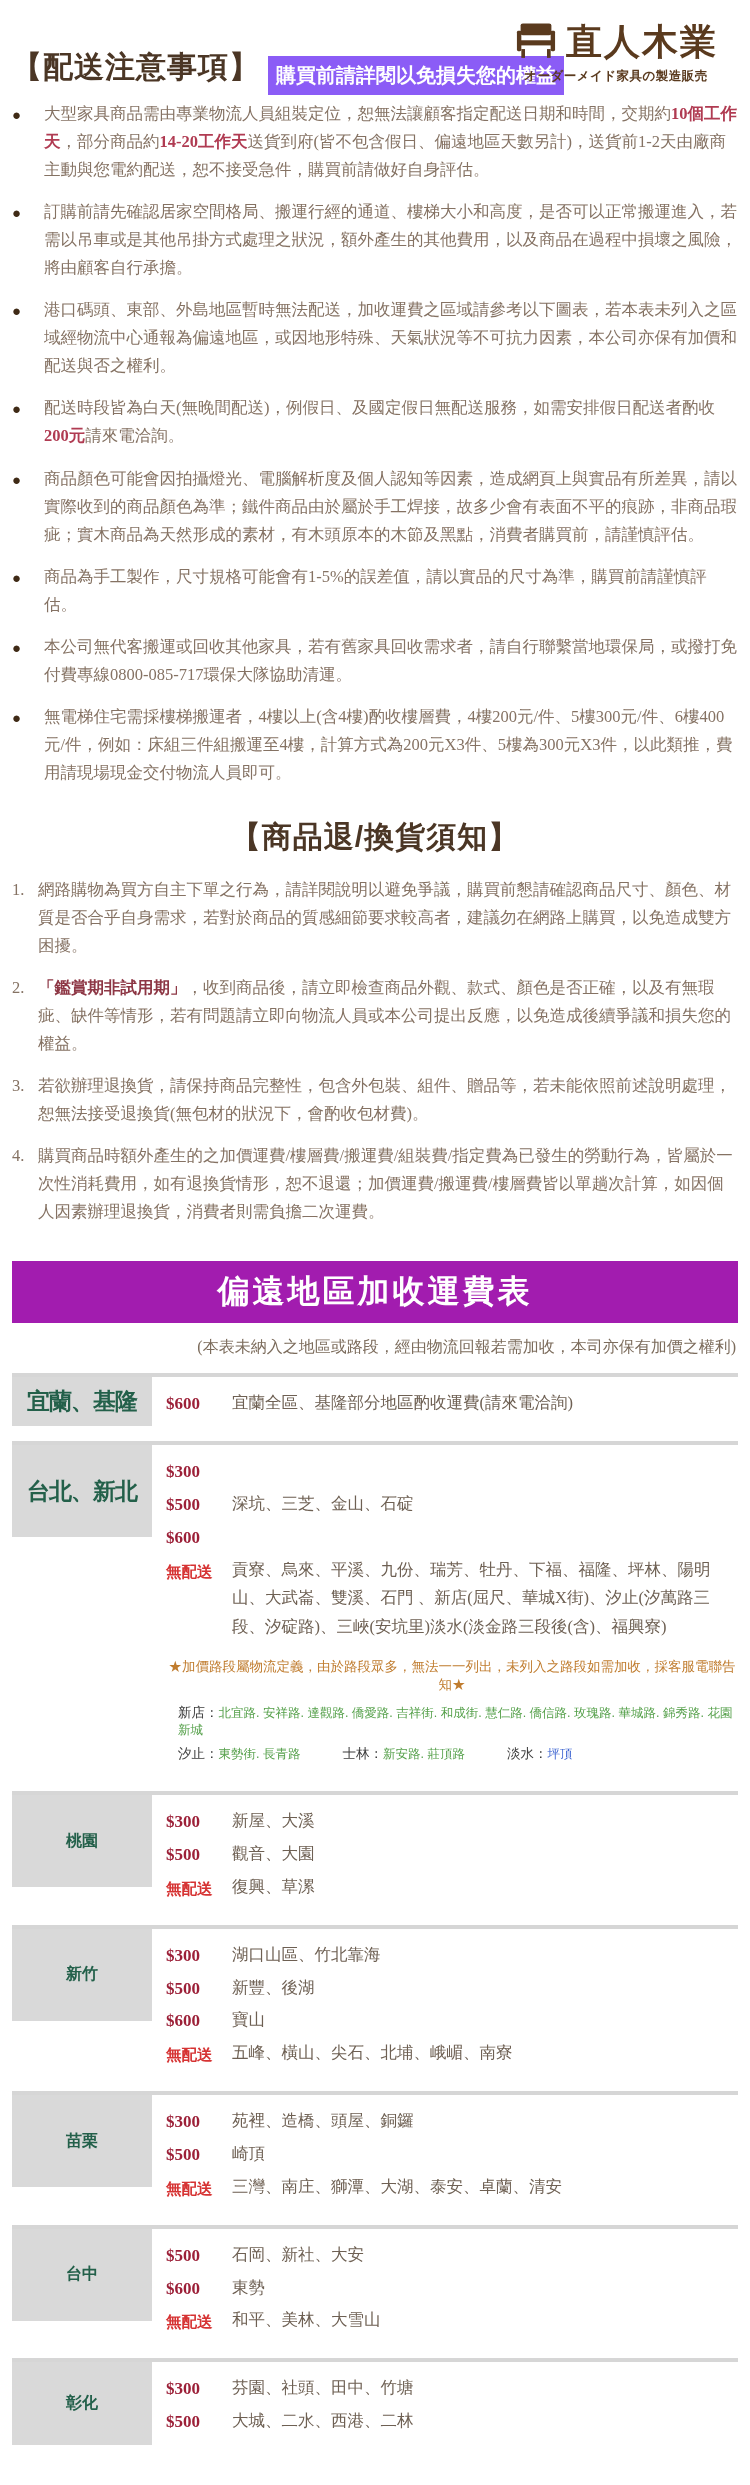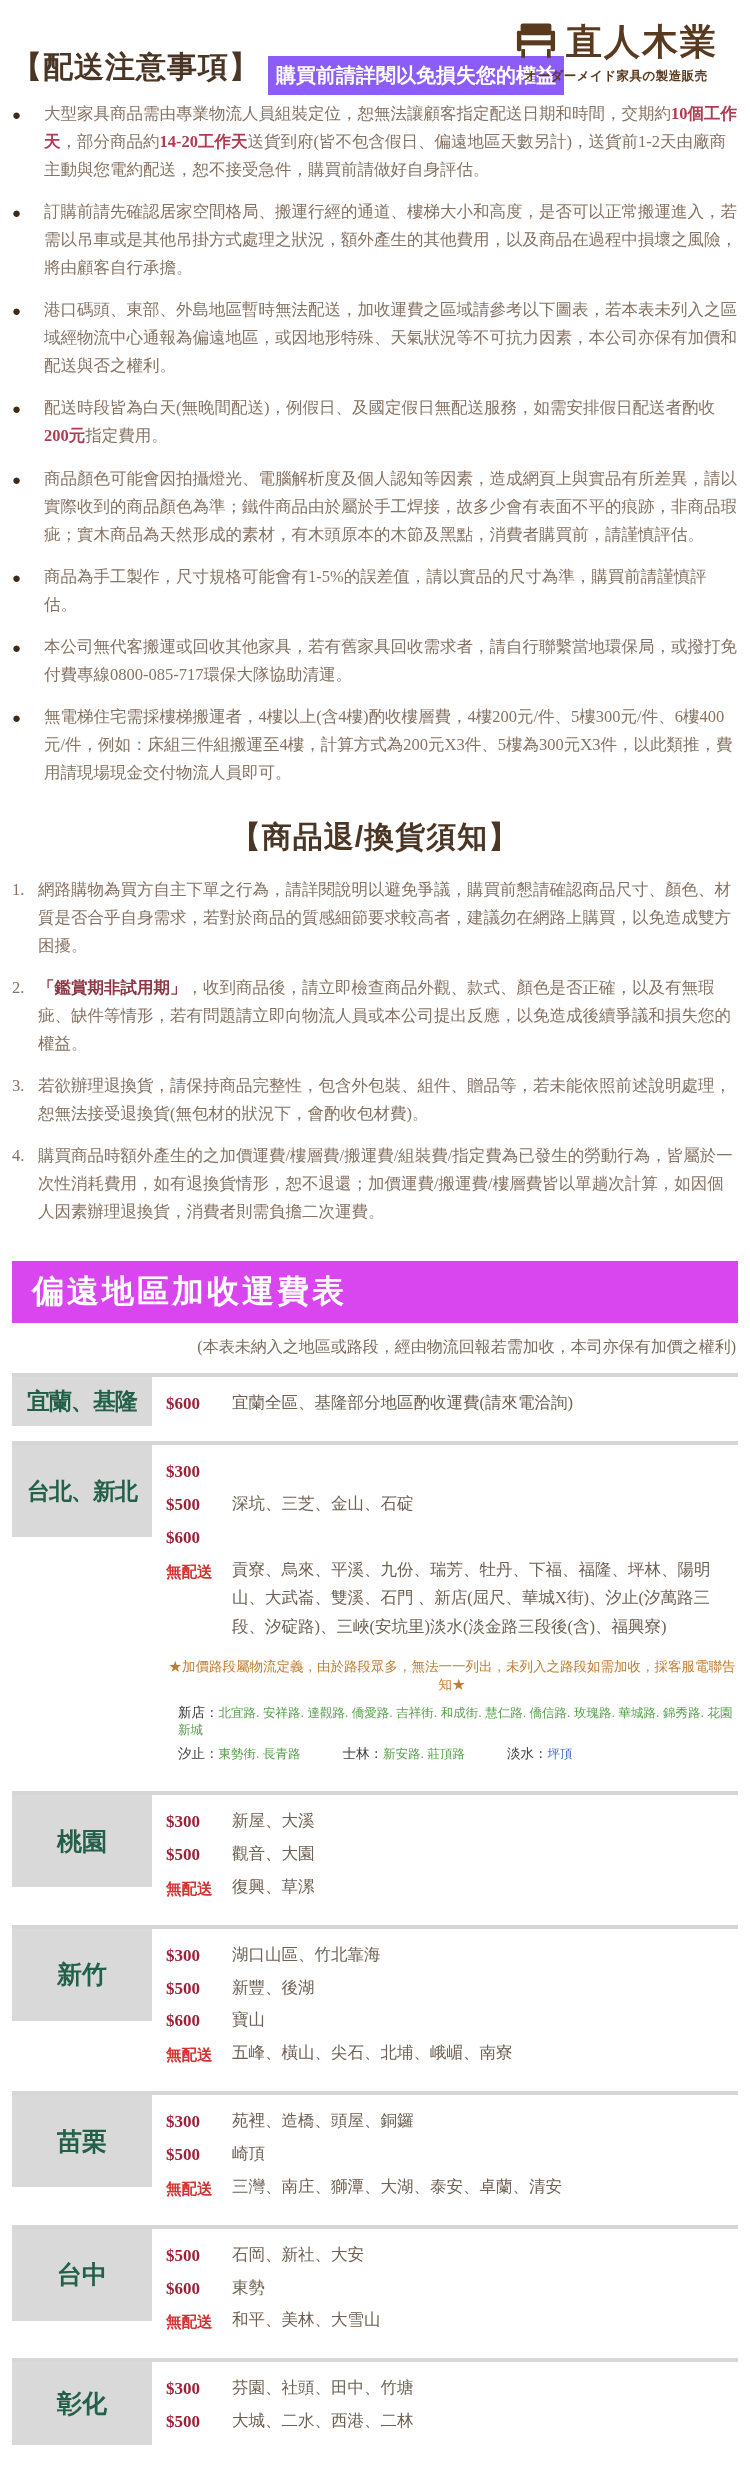--- a/index.html
+++ b/index.html
@@ -25,24 +25,24 @@
   .grn{color:#55a04a;}
   .blu{color:#3a62d0;}
   .maroonb{color:#8d3644;font-weight:bold;}
 
   .sec-title{font-family:"Liberation Sans",sans-serif;font-size:30px;font-weight:bold;color:#4b3625;margin:30px 0 18px 0;letter-spacing:1px;text-align:center;}
   .rnote{display:flex;margin:0 0 14px 0;font-size:16.5px;line-height:1.7;}
   .rnote .num{flex:0 0 26px;}
   .rnote .txt{flex:1;}
 
   
-  .fee-bar{background:#d946ef;color:#fff;font-family:Liberation Serif, serif;font-size:32px;font-weight:bold;text-align:left;padding:9px 20px;margin-top:34px;letter-spacing:3px;}
+  .fee-bar{background:#a21caf;color:#fff;font-family:Liberation Serif, serif;font-size:32px;font-weight:bold;text-align:center;padding:9px 20px;margin-top:34px;letter-spacing:3px;}
   .fee-sub{text-align:right;font-size:16px;margin:14px 2px 4px 0;color:#7c6c5c;}
   .fee-row{border-top:4px solid #d6d6d6;margin-top:15px;display:flex;align-items:stretch;}
-  .fee-label{flex:0 0 140px;background:#d9d9d9;color:#23604a;font-size:25px;font-weight:bold;display:flex;align-items:center;justify-content:center;max-height:92px;white-space:nowrap;}
+  .fee-label{flex:0 0 140px;background:#d9d9d9;color:#23604a;font-size:16px;font-weight:bold;display:flex;align-items:center;justify-content:center;max-height:92px;white-space:nowrap;}
   .fee-label.long{font-size:23px;letter-spacing:-1px;}
   .fee-content{flex:1;padding:9px 0 5px 14px;min-width:0;}
   .fee-line{display:flex;font-size:16.5px;line-height:1.75;margin:3px 0;}
   .fee-price{flex:0 0 66px;font-family:"Liberation Serif",serif;font-weight:bold;color:#9c2038;font-size:17px;}
   .fee-price.nod{font-family:"Liberation Sans",sans-serif;color:#d63333;font-size:15.5px;padding-top:2px;}
   .fee-places{flex:1;color:#6e6053;}
 
   .notice{margin:16px 0 8px 0;}
   .notice-l1{font-size:14.5px;font-weight:bold;text-align:center;}
   .notice-l2{font-size:13.5px;color:#c07c2e;text-align:center;}
@@ -89,21 +89,21 @@
       <div class="note">
         <span class="bullet">●</span>
         <div class="txt"><span>訂購前請先確認居家空間格局、搬運行經的通道、樓梯大小和高度，是否可以正常搬運進入，若需以吊車或是其他吊掛方式處理之狀況，額外產生的其他費用，以及商品在過程中損壞之風險，將由顧客自行承擔。</span></div>
       </div>
       <div class="note">
         <span class="bullet">●</span>
         <div class="txt"><span>港口碼頭、東部、外島地區暫時無法配送，加收運費之區域請參考以下圖表，若本表未列入之區域經物流中心通報為偏遠地區，或因地形特殊、天氣狀況等不可抗力因素，本公司亦保有加價和配送與否之權利。</span></div>
       </div>
       <div class="note">
         <span class="bullet">●</span>
-        <div class="txt"><span>配送時段皆為白天(無晚間配送)，例假日、及國定假日無配送服務，如需安排假日配送者酌收</span><span class="red">200元</span><span>指定費用。</span></div>
+        <div class="txt"><span>配送時段皆為白天(無晚間配送)，例假日、及國定假日無配送服務，如需安排假日配送者酌收</span><span class="red">200元</span><span>請來電洽詢。</span></div>
       </div>
       <div class="note">
         <span class="bullet">●</span>
         <div class="txt"><span>商品顏色可能會因拍攝燈光、電腦解析度及個人認知等因素，造成網頁上與實品有所差異，請以實際收到的商品顏色為準；鐵件商品由於屬於手工焊接，故多少會有表面不平的痕跡，非商品瑕疵；實木商品為天然形成的素材，有木頭原本的木節及黑點，消費者購買前，請謹慎評估。</span></div>
       </div>
       <div class="note">
         <span class="bullet">●</span>
         <div class="txt"><span>商品為手工製作，尺寸規格可能會有1-5%的誤差值，請以實品的尺寸為準，購買前請謹慎評估。</span></div>
       </div>
       <div class="note">

